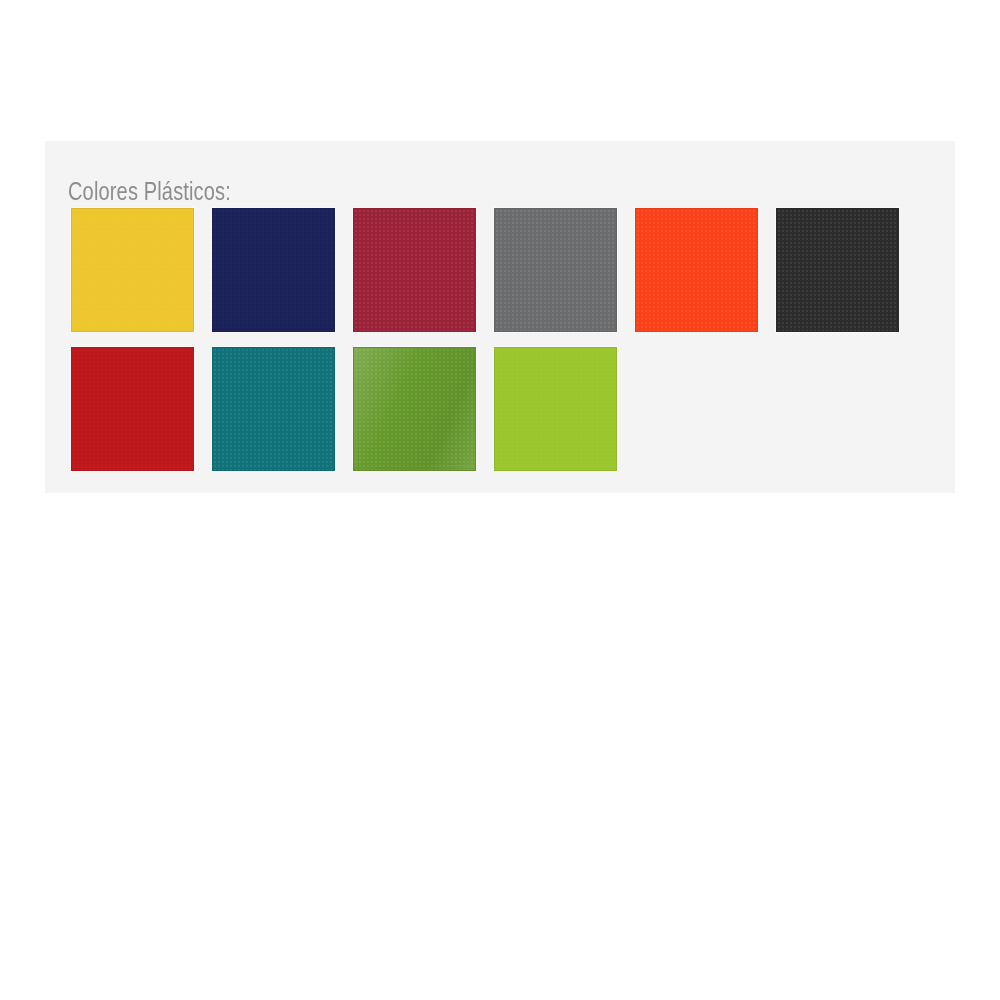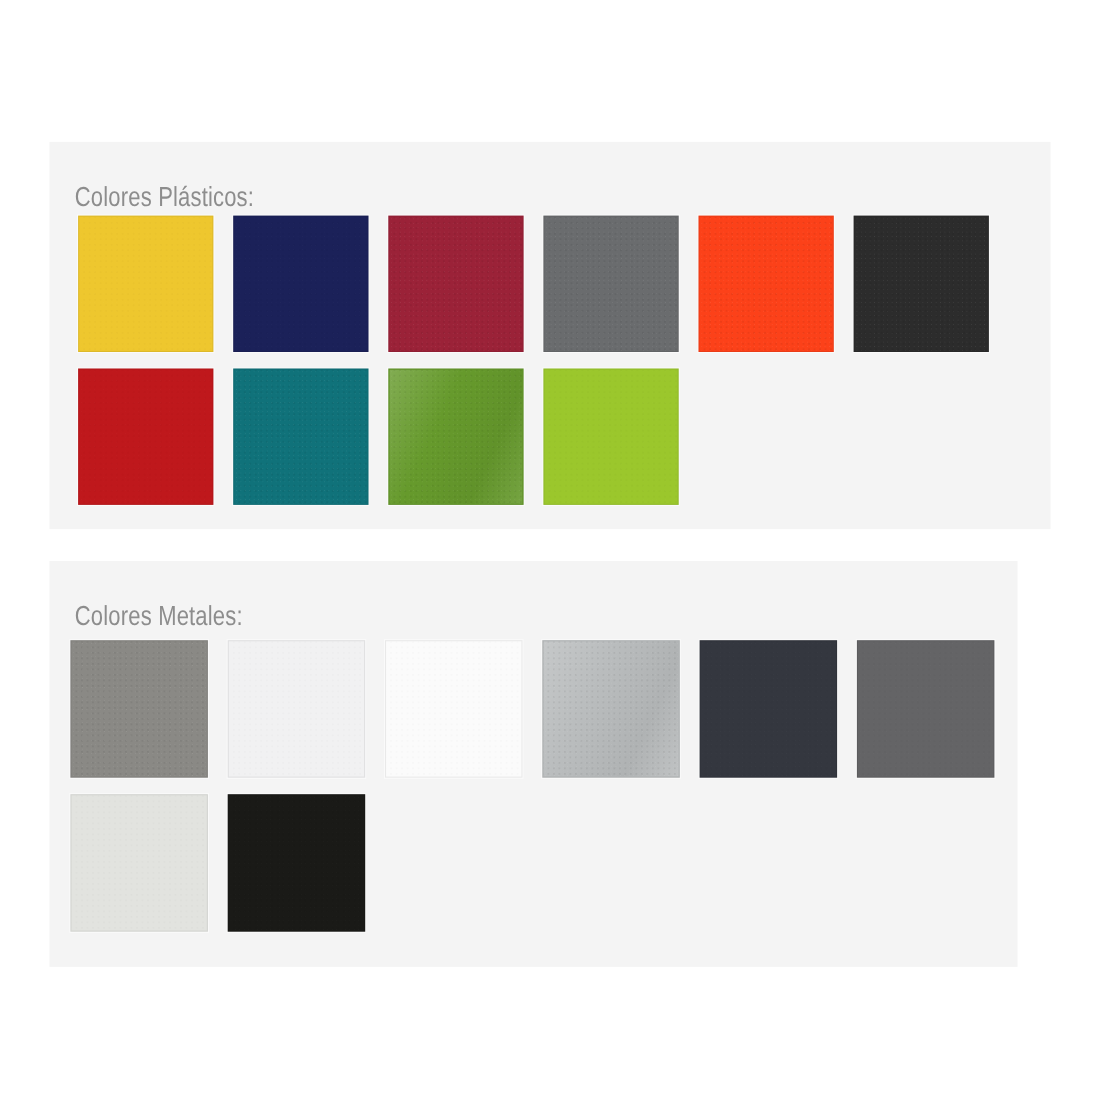--- a/index.html
+++ b/index.html
@@ -12,21 +12,21 @@
     height: 1000px;
     background: #ffffff;
     font-family: "Liberation Sans", sans-serif;
     overflow: hidden;
     position: relative;
   }
 
   .page {
     position: absolute;
     left: 0;
-    top: 4px;
+    top: 16px;
     width: 1000px;
     height: 758px;
   }
 
   
   .panel {
     position: absolute;
     background: #f4f4f4;
     box-sizing: border-box;
   }
@@ -139,27 +139,14 @@
       <div class="swatch swatch--plastics" style="background-color: rgb(106, 108, 110);"></div>
       <div class="swatch swatch--plastics" style="background-color: rgb(252, 65, 25);"></div>
       <div class="swatch swatch--plastics" style="background-color: rgb(44, 44, 44);"></div>
       <div class="swatch swatch--plastics is-flat" style="background-color: rgb(191, 24, 28);"></div>
       <div class="swatch swatch--plastics" style="background-color: rgb(16, 114, 122);"></div>
       <div class="swatch swatch--plastics is-sheen" style="background-color: rgb(102, 154, 44);"></div>
       <div class="swatch swatch--plastics is-flat" style="background-color: rgb(155, 199, 44);"></div>
     </div>
   </section>
 
-  <section class="panel panel--metals" style="background: rgb(244, 244, 244);">
-    <h2 class="panel-title" style="color: rgb(141, 141, 141);">Colores Metales:</h2>
-    <div class="swatch-grid swatch-grid--metals">
-      <div class="swatch swatch--metals" style="background-color: rgb(138, 137, 133);"></div>
-      <div class="swatch swatch--metals is-flat" style="background-color: rgb(241, 241, 242);"></div>
-      <div class="swatch swatch--metals is-flat" style="background-color: rgb(251, 251, 251);"></div>
-      <div class="swatch swatch--metals is-sheen" style="background-color: rgb(185, 188, 189);"></div>
-      <div class="swatch swatch--metals is-flat" style="background-color: rgb(52, 55, 63);"></div>
-      <div class="swatch swatch--metals is-flat" style="background-color: rgb(100, 100, 102);"></div>
-      <div class="swatch swatch--metals is-flat" style="background-color: rgb(226, 227, 223);"></div>
-      <div class="swatch swatch--metals is-flat" style="background-color: rgb(26, 26, 23);"></div>
-    </div>
-  </section>
 
 </div>
 
 </body></html>

